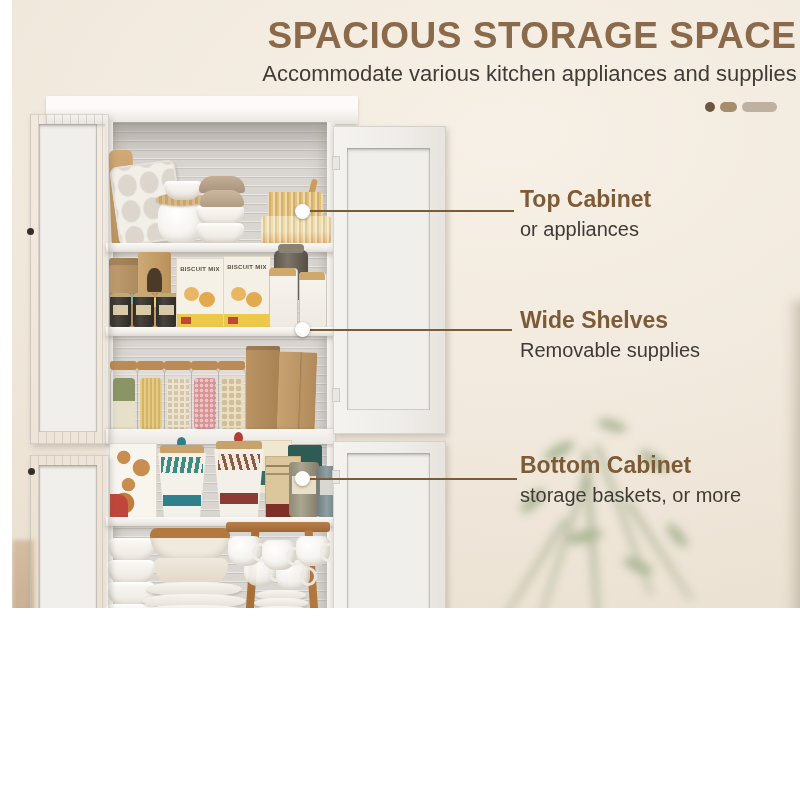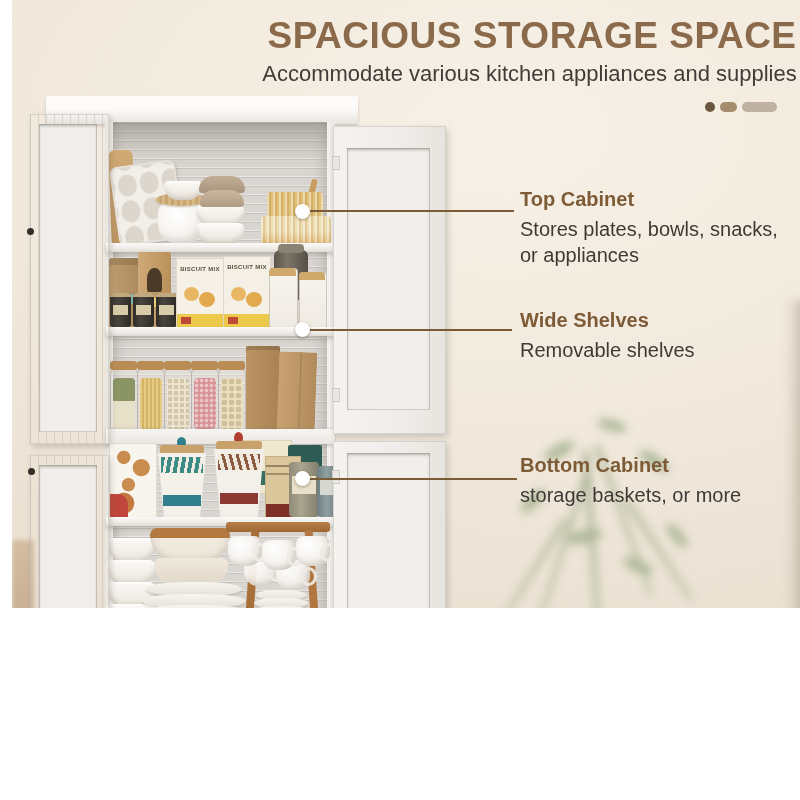--- a/index.html
+++ b/index.html
@@ -86,21 +86,21 @@
   .tin .cap{position:absolute;left:0;top:0;width:21px;height:4px;background:#bfa97d;border-radius:3px 3px 0 0;}
   .jar{top:368px;width:26px;height:62px;border-radius:6px 6px 5px 5px;
     border:1px solid rgba(160,150,135,.45);background:rgba(240,236,228,.35);}
   .jar .lid{position:absolute;left:-1px;top:-8px;width:27px;height:9px;background:#b98c55;border-radius:3px;}
   .jar .fill{position:absolute;left:2px;right:2px;top:9px;bottom:2px;border-radius:4px;}
   
   .lead{height:2px;background:#7b5b35;}
   .cdot{width:15px;height:15px;border-radius:50%;background:#ffffff;
     box-shadow:0 1px 3px rgba(70,50,30,.45);}
   .callout{width:280px;}
-  .callout h3{margin:0 0 4px 0;font-size:20px;line-height:26px;font-weight:bold;color:#7d5b36;}
+  .callout h3{margin:0 0 4px 0;font-size:23px;line-height:26px;font-weight:bold;color:#7d5b36;}
   .callout .bl{font-size:20px;line-height:26px;color:#3e3b37;}
   .biscuit-label{position:absolute;left:0;top:7px;width:100%;text-align:center;
     font-size:6px;font-weight:bold;letter-spacing:.3px;color:#58503f;}
 </style>
 </head>
 <body>
 
 <div id="scene">
 
   <div class="a floor"></div>
@@ -316,25 +316,24 @@
 
   <div class="a lead" style="left:292px;top:210px;width:210px;"></div>
   <div class="a lead" style="left:292px;top:329px;width:208px;"></div>
   <div class="a lead" style="left:292px;top:478px;width:213px;"></div>
   <div class="a cdot" style="left:283px;top:204px;"></div>
   <div class="a cdot" style="left:283px;top:322px;"></div>
   <div class="a cdot" style="left:283px;top:471px;"></div>
 
   <div class="a callout" style="left:508px;top:186px;">
     <h3>Top Cabinet</h3>
-    <div class="bl">Stores plates, bowls, snacks,</div>
     <div class="bl">or appliances</div>
   </div>
   <div class="a callout" style="left:508px;top:307px;">
     <h3>Wide Shelves</h3>
-    <div class="bl">Removable shelves</div>
+    <div class="bl">Removable supplies</div>
   </div>
   <div class="a callout" style="left:508px;top:452px;">
     <h3>Bottom Cabinet</h3>
     <div class="bl">storage baskets, or more</div>
   </div>
 
 </div>
 
 </body></html>

